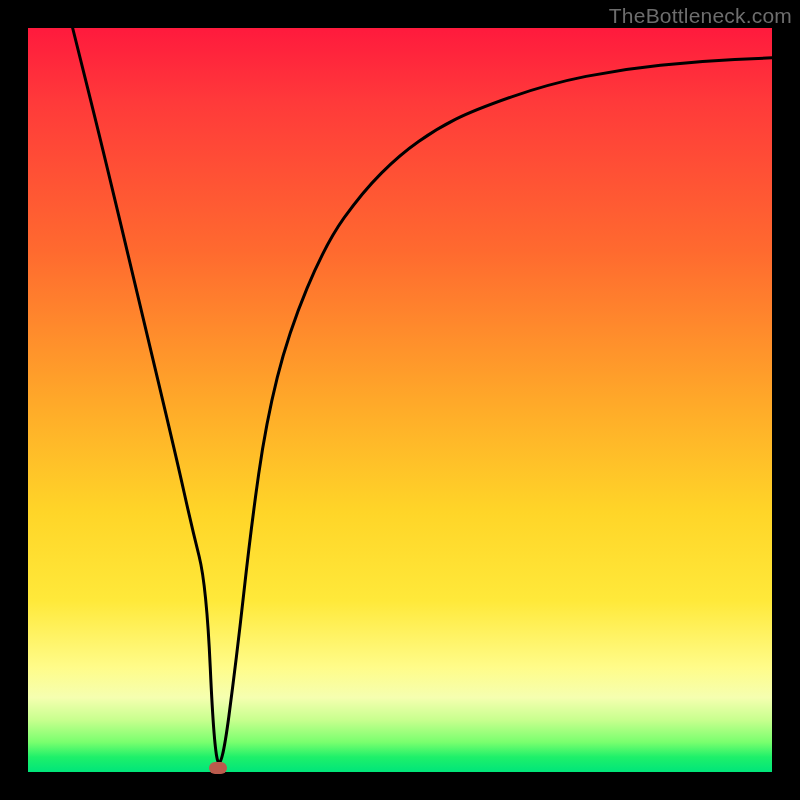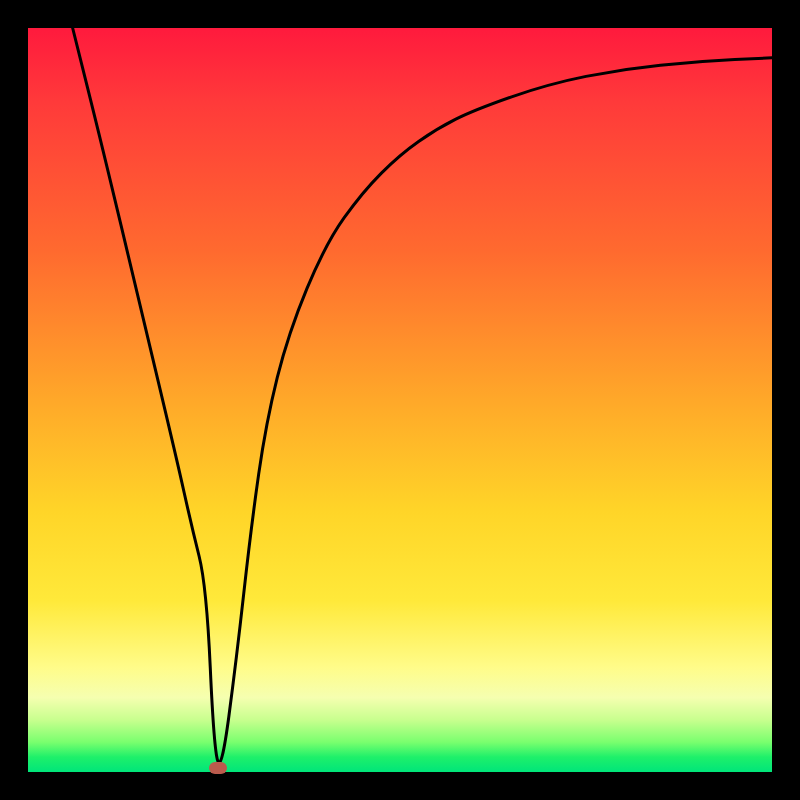--- a/index.html
+++ b/index.html
@@ -64,20 +64,21 @@
     height: 12px;
     background: #bb5b4d;
     border-radius: 6px;
     transform: translate(-50%, -50%);
   }
 </style>
 </head>
 <body>
 
 <div class="frame">
+  <div class="watermark">TheBottleneck.com</div>
 
   <div class="plot">
     <svg class="curve" viewBox="0 0 744 744" preserveAspectRatio="none">
       <path id="curve-path" fill="none" stroke="#000" stroke-width="3" stroke-linejoin="round" stroke-linecap="round" d="M 44.64 0 Q 44.64 0 59.52 59.52000000000004 Q 74.4 119.04000000000008 93 197.16000000000003 Q 111.6 275.28 130.2 353.4 Q 148.8 431.52000000000004 156.24 465 Q 163.68 498.48 171.12 528.24 Q 178.56 558 182.28 639.8399999999999 Q 186 721.68 189.72 732.8399999999999 Q 193.44 744 200.88 688.2 Q 208.32000000000002 632.4 215.76 565.44 Q 223.2 498.48 230.64 446.4 Q 238.08 394.32 249.24 349.68 Q 260.4 305.04 279 260.4 Q 297.6 215.76 316.20000000000005 189.71999999999997 Q 334.8 163.67999999999995 353.4 145.07999999999998 Q 372 126.48000000000002 390.6 113.46000000000004 Q 409.20000000000005 100.44000000000005 427.8 91.14000000000004 Q 446.4 81.84000000000003 483.59999999999997 68.82 Q 520.8 55.799999999999955 558 48.360000000000014 Q 595.2 40.92000000000007 632.4000000000001 37.200000000000045 Q 669.6 33.48000000000002 706.8 31.620000000000005 T 744 29.75999999999999"></path>
     </svg>
     <div id="marker" class="marker" style="left: 189.72px; top: 740.28px;"></div>
   </div>
 </div>
 
 </body></html>

